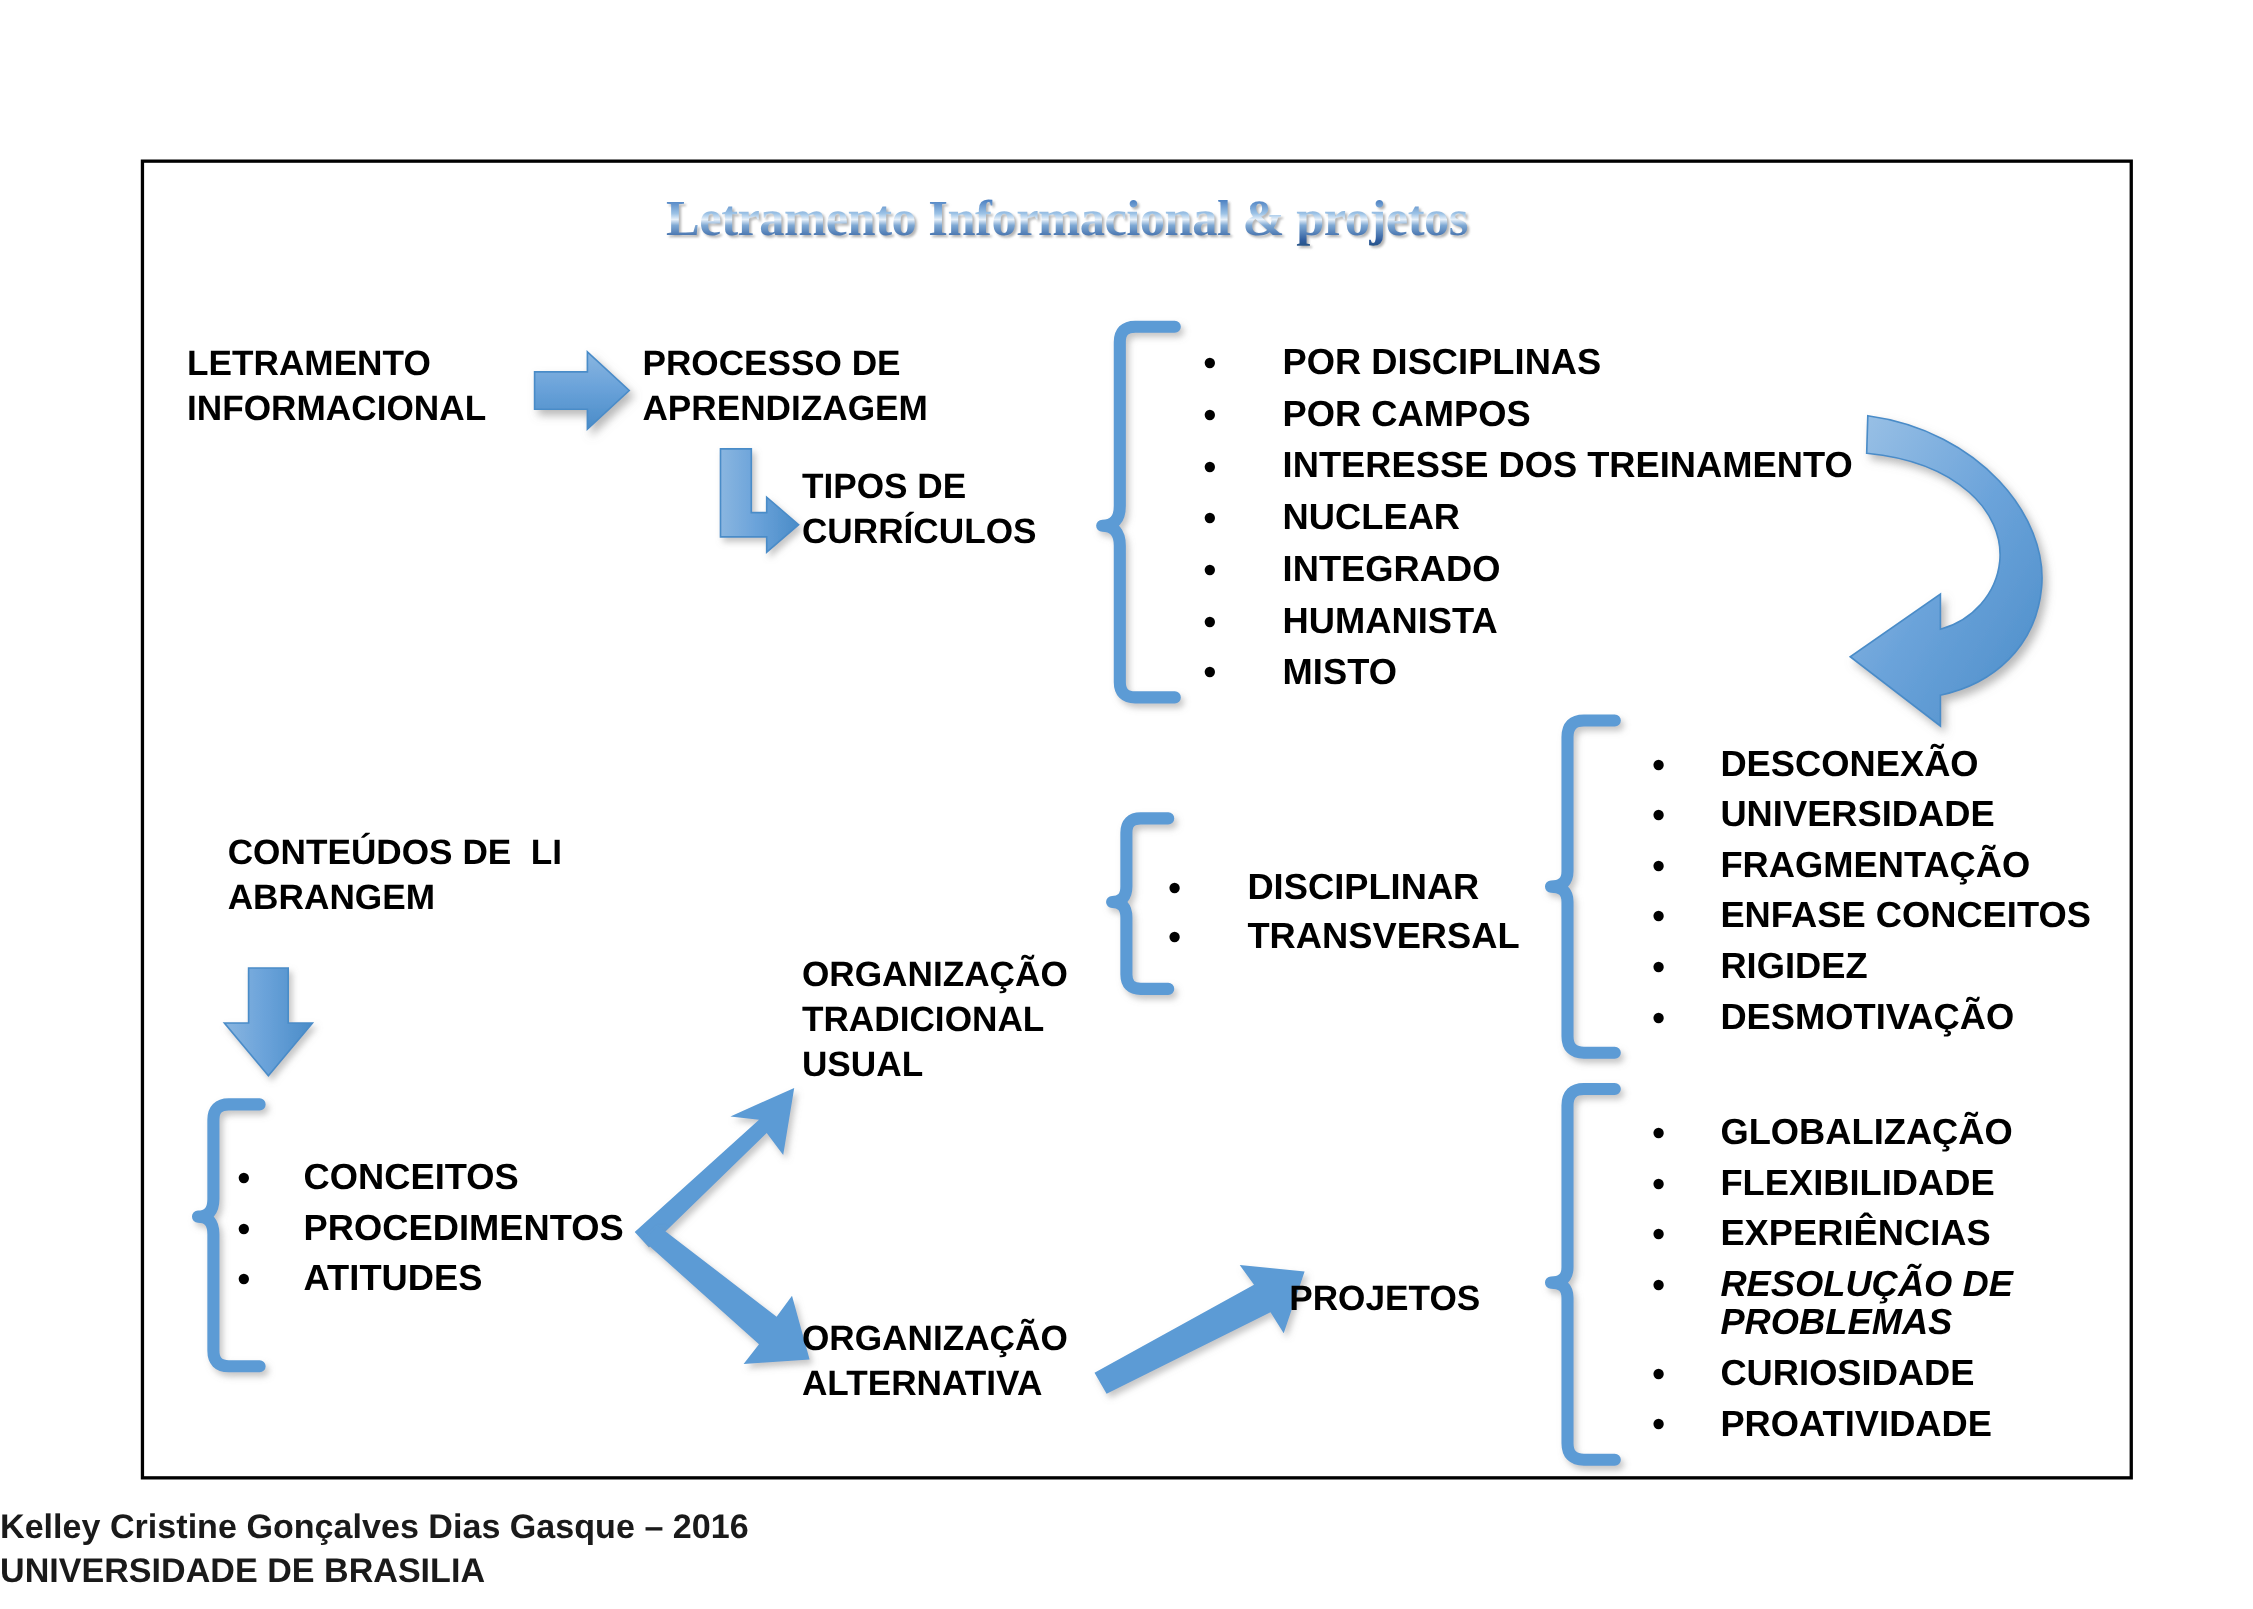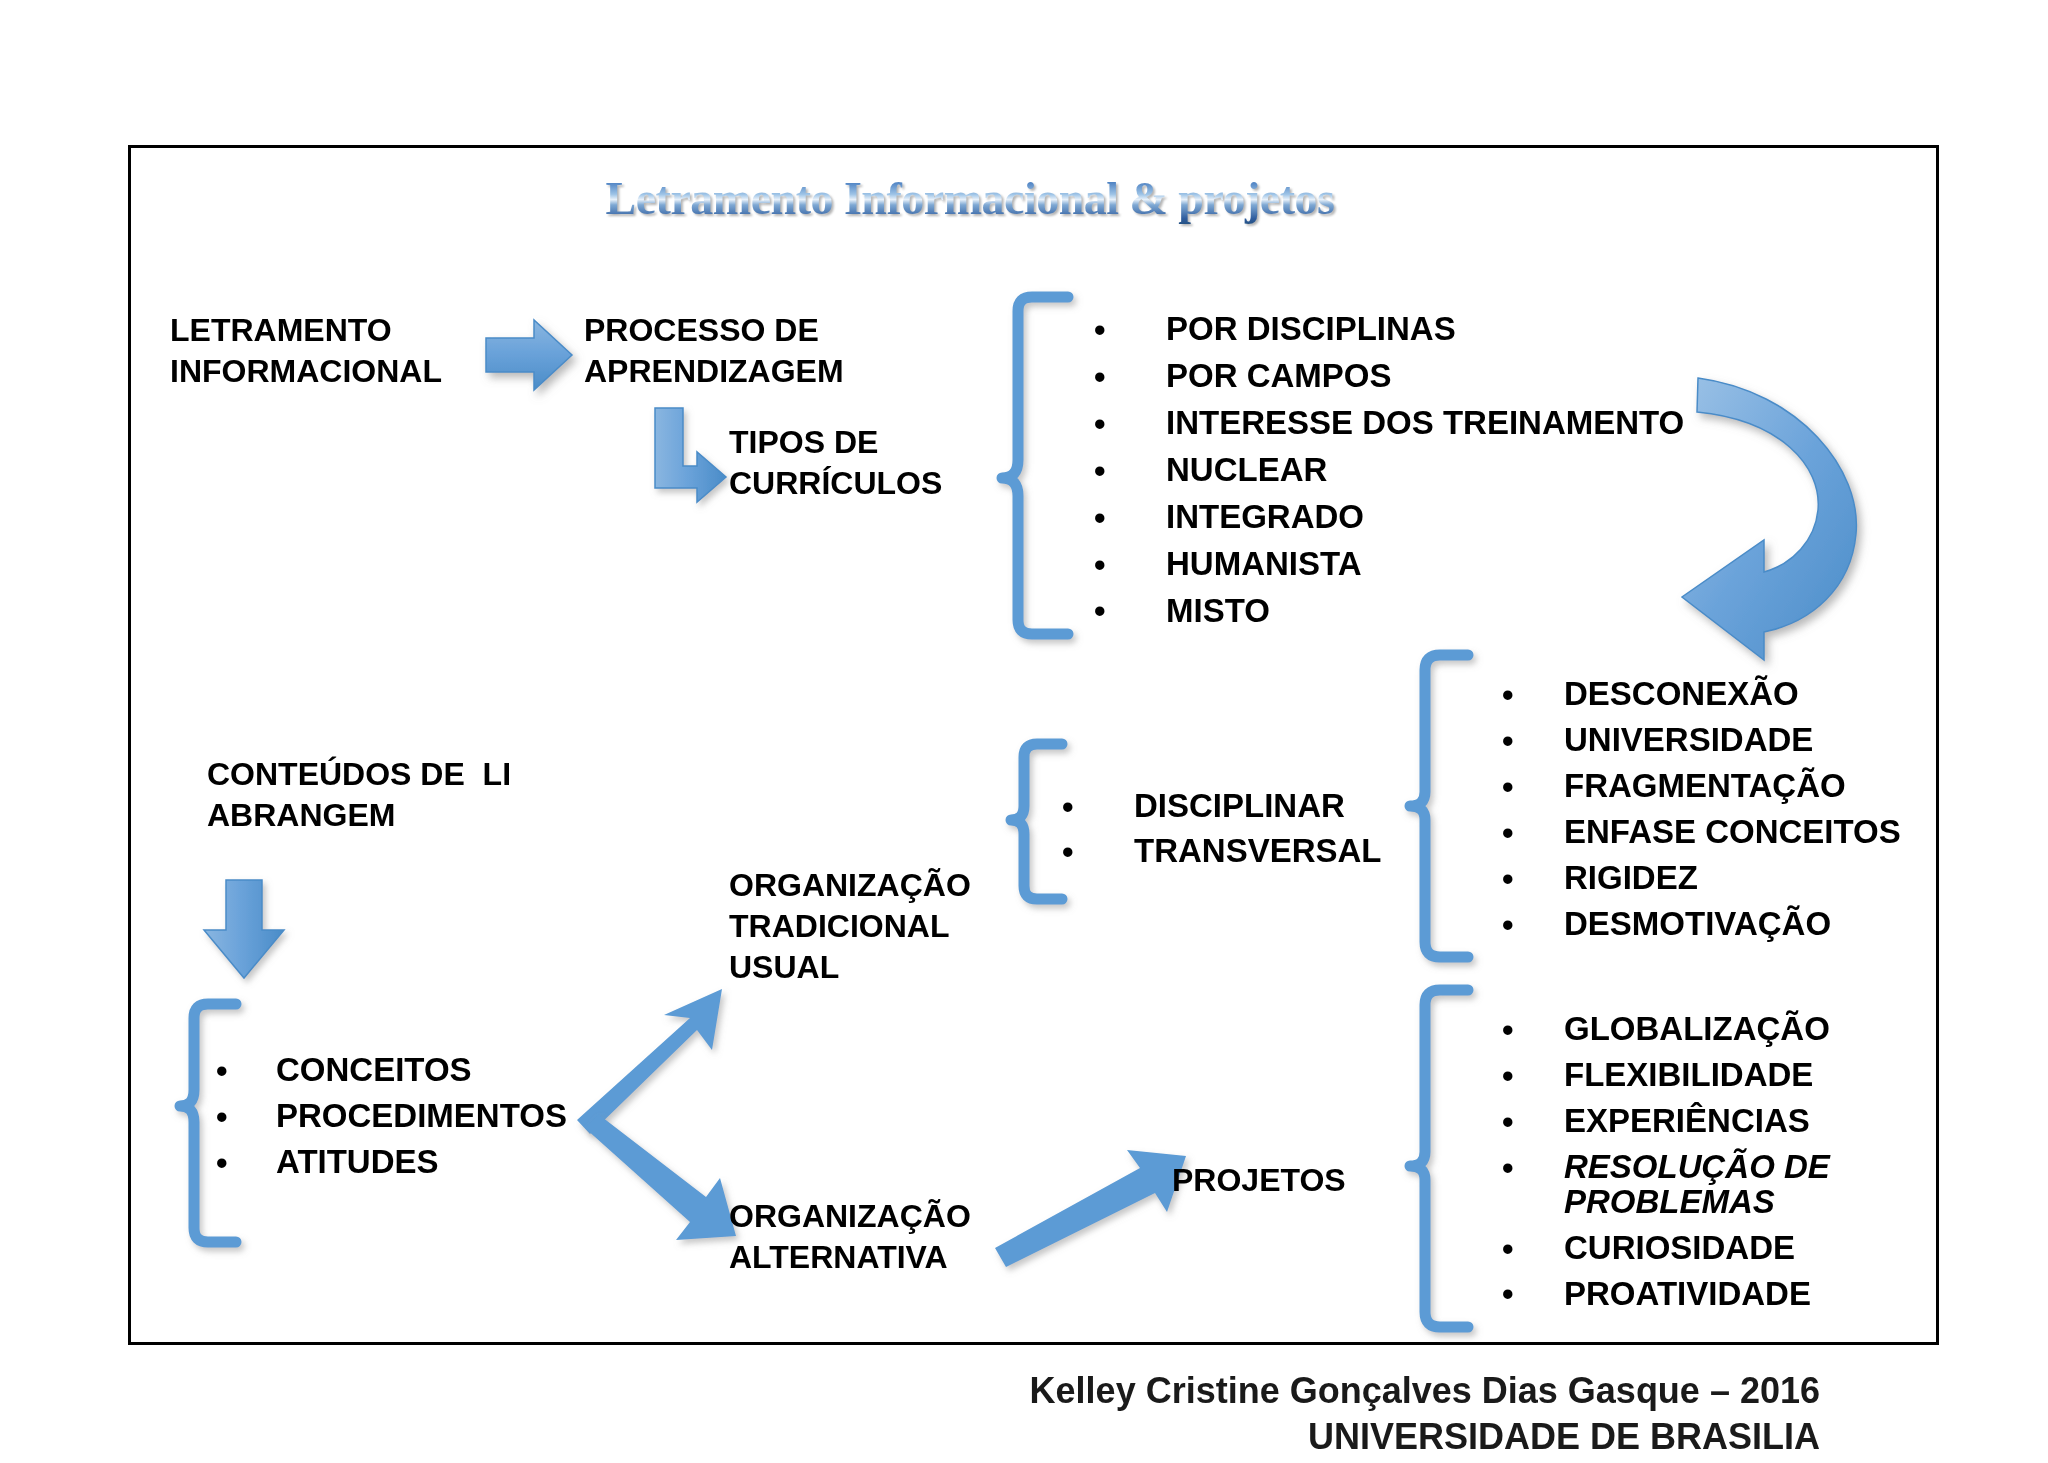--- a/index.html
+++ b/index.html
@@ -21,22 +21,22 @@
   .s32{font-size:32px;}
 
   ul.bul{position:absolute;margin:0;padding:0;list-style:none;}
   ul.bul li{position:relative;font-weight:bold;color:#000;line-height:1.0;white-space:pre;}
   ul.bul li .dot{position:absolute;left:0;top:0.02em;font-size:1em;}
   ul.bul li .tx{display:inline-block;}
 
   svg.art{position:absolute;left:0;top:0;width:2048px;height:1463px;overflow:visible;
           pointer-events:none;}
 
-  .footer{position:absolute;left:0;top:1368px;width:1820px;text-align:right;
-          font-size:36px;font-weight:bold;color:#1a1a1a;line-height:1.28;}
+  .footer{position:absolute;left:0;top:1368px;width:1820px;text-align:left;
+          font-size:31px;font-weight:bold;color:#1a1a1a;line-height:1.28;}
   .footer .l2{display:block;}
   .footer-clip{position:absolute;left:0;top:1368px;width:2048px;height:95px;overflow:hidden;}
 </style>
 </head>
 <body>
 
 <div id="slide-frame"></div>
 
 <svg class="art" viewBox="0 0 2048 1463" xmlns="http://www.w3.org/2000/svg">
   <defs>

